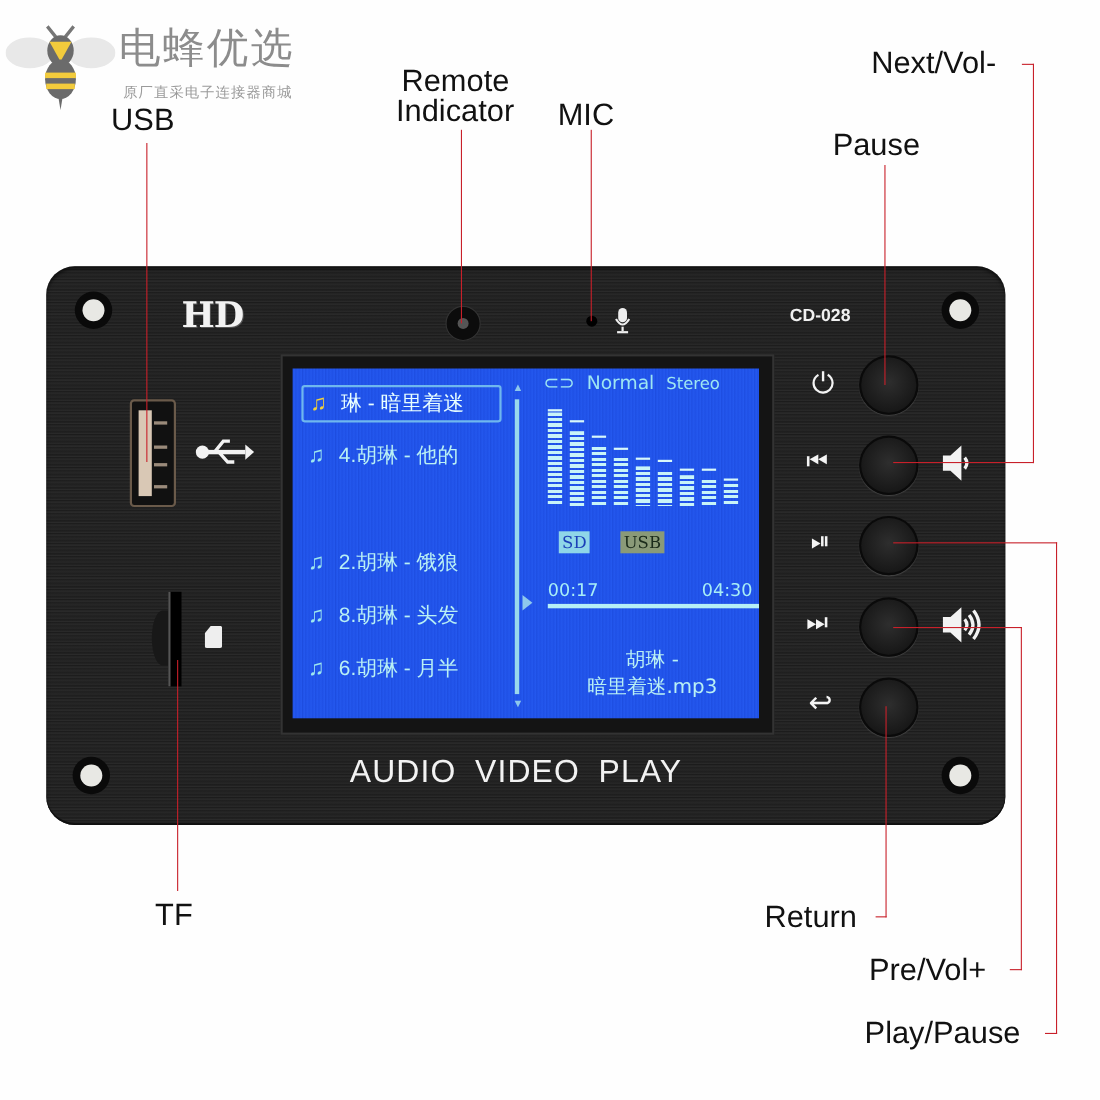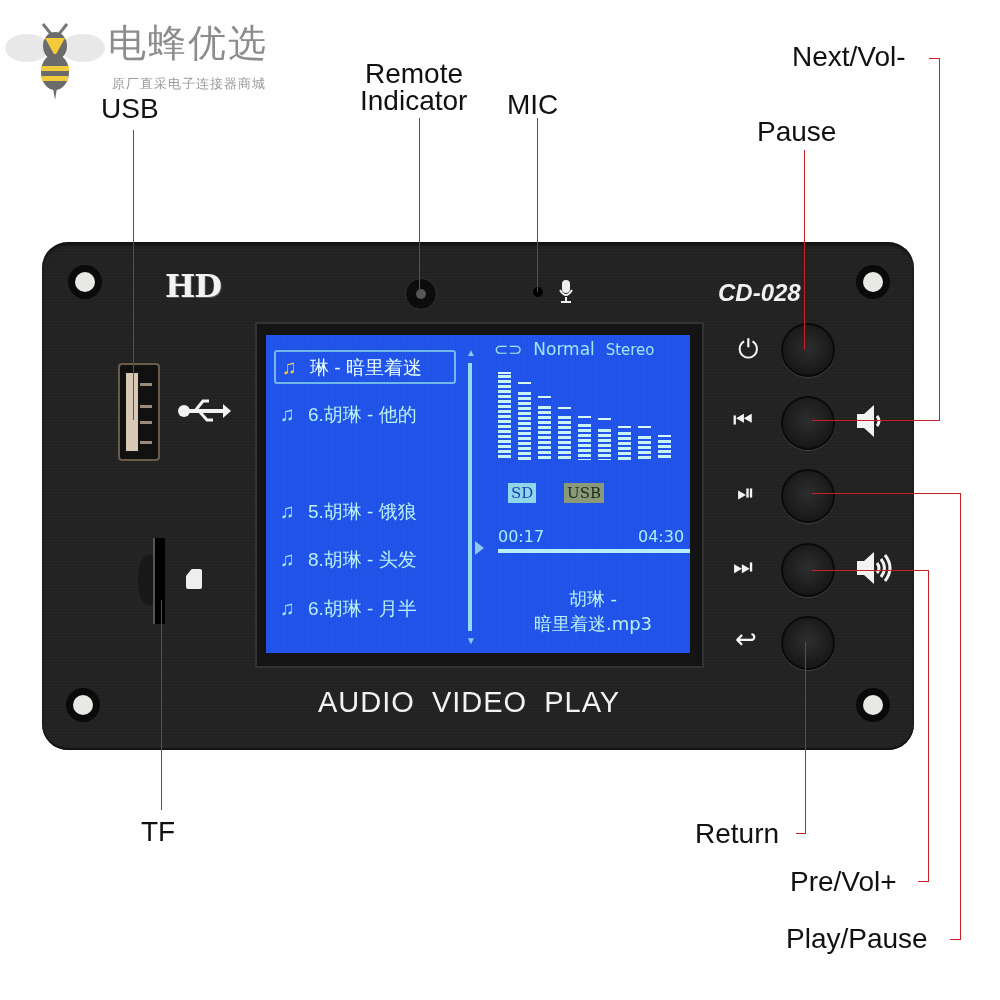--- a/index.html
+++ b/index.html
@@ -16,21 +16,21 @@
   .red { position:absolute; background:#c8202a; }
 
   
   .panel { left:42px; top:242px; width:872px; height:508px; border-radius:26px;
     background: repeating-linear-gradient(0deg, #262626 0px, #1c1c1c 1px, #2a2a2a 2px, #202020 3px);
     box-shadow: 0 3px 3px rgba(0,0,0,.5) inset, 0 -2px 0 #111 inset; }
   .hole { position:absolute; width:34px; height:34px; border-radius:50%; background:#0a0a0a; }
   .hole::after { content:""; position:absolute; left:7px; top:7px; width:20px; height:20px; border-radius:50%; background:#e8e8e4; }
 
   .hd { left:165px; top:270px; font-family:"DejaVu Serif", serif; font-weight:bold; font-size:32px; color:#f2f2f2; letter-spacing:-1px; text-shadow:1px 1px 0 #555; line-height:1; }
-  .model { left:718px; top:279px; font-size:24px; font-weight:bold; color:#f0f0f0;font-style:italic; }
+  .model { left:718px; top:279px; font-size:16px; font-weight:bold; color:#f0f0f0; }
   .avp { left:318px; top:686px; font-size:29px; font-weight:normal; color:#f2f2f2; letter-spacing:1px; word-spacing:8px; }
 
   
   .bezel { left:255px; top:322px; width:445px; height:342px; background:#141414; border:2px solid #333; }
   .screen { left:266px; top:335px; width:424px; height:318px; overflow:hidden;
     background: repeating-linear-gradient(90deg, #1f50e6 0px, #2458ee 2px, #1d4de0 3px); }
   .track { position:absolute; left:0; width:190px; height:40px; font-family:Liberation Sans, sans-serif; font-size:19px; color:#b9f0f4; line-height:40px; white-space:nowrap; }
   .track.sel { border:2px solid #6fb7ee; border-radius:3px; height:30px; line-height:30px; top:15px; left:8px; width:178px; color:#e8ffff; }
   .note { display:inline-block; width:22px; color:#9ee8ee; font-size:20px; margin:0 6px 0 14px; }
   .sel .note { color:#f2d23c; margin-left:6px; }
@@ -128,22 +128,22 @@
       <path d="M22 13 L30 22 L36 22" stroke="#f2f2f2" stroke-width="3" fill="none"></path>
     </svg>
 </div>
 <div class="abs tf-arc"></div>
 <div class="abs tf"></div>
 <div class="abs sdcard"></div>
 
 <div class="abs bezel"></div>
 <div class="abs screen">
   <div class="track sel"><span class="note">♫</span><span>琳 - 暗里着迷</span></div>
-  <div class="track" style="top:59px;"><span class="note">♫</span><span>6.胡琳 - 他的</span></div>
-  <div class="track" style="top:156px;"><span class="note">♫</span><span>5.胡琳 - 饿狼</span></div>
+  <div class="track" style="top:59px;"><span class="note">♫</span><span>4.胡琳 - 他的</span></div>
+  <div class="track" style="top:156px;"><span class="note">♫</span><span>2.胡琳 - 饿狼</span></div>
   <div class="track" style="top:204px;"><span class="note">♫</span><span>8.胡琳 - 头发</span></div>
   <div class="track" style="top:253px;"><span class="note">♫</span><span>6.胡琳 - 月半</span></div>
 
   <div class="arrow" style="left:200px;top:12px;">▲</div>
   <div class="abs scroll"></div>
   <div class="arrow" style="left:200px;top:300px;">▼</div>
   <div class="play-ind"></div>
 
   <div class="topbar">
     <span>⊂⊃</span>&nbsp;

